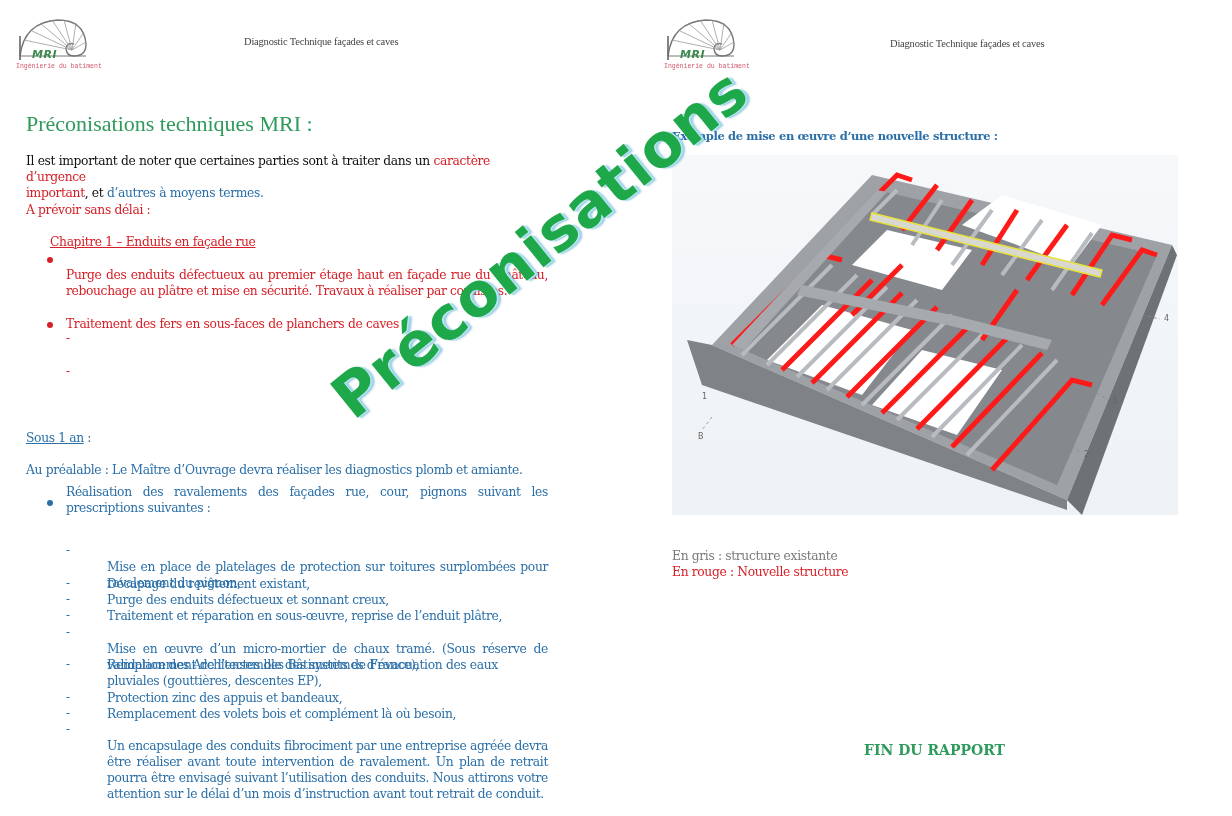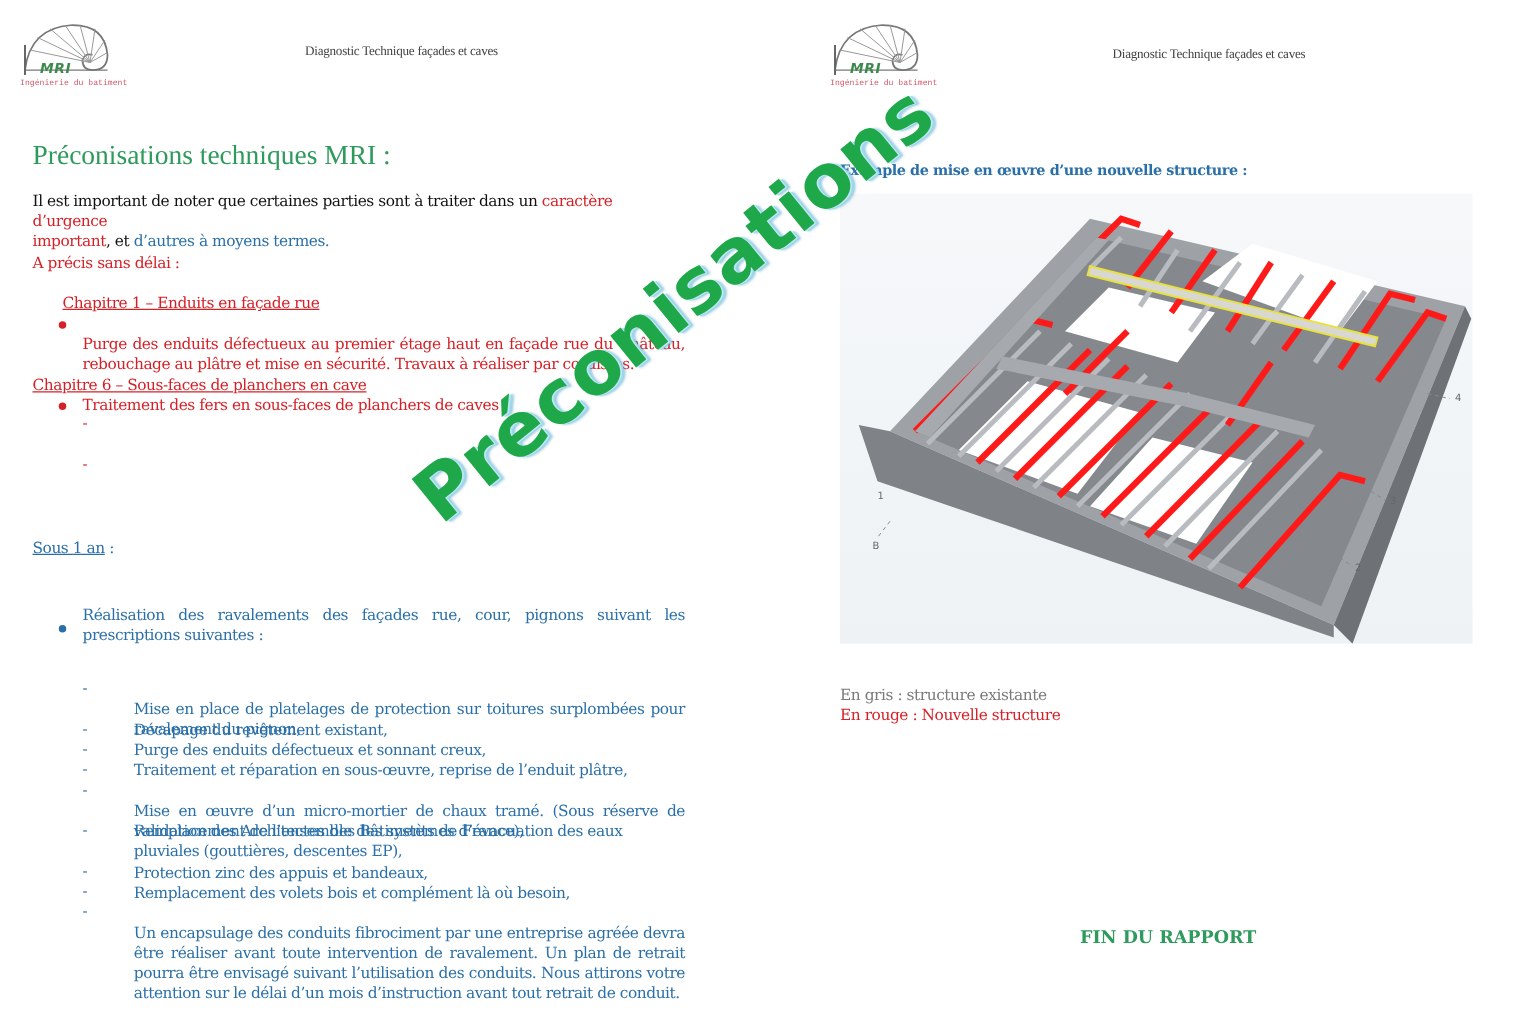--- a/index.html
+++ b/index.html
@@ -68,34 +68,34 @@
   </div>
   <div class="header-title" style="left:244px;top:36px;">Diagnostic Technique façades et caves</div>
 
   <div class="h1">Préconisations techniques MRI :</div>
 
   <div class="t black" style="left:26px;top:153px;width:522px;">
     <span>Il est important de noter que certaines parties sont à traiter dans un </span><span class="red">caractère d’urgence</span><br>
     <span class="red">important</span><span>, et </span><span class="blue">d’autres à moyens termes.</span>
   </div>
 
-  <div class="t red" style="left:26px;top:202px;">A précis sans délai :</div>
+  <div class="t red" style="left:26px;top:202px;">A prévoir sans délai :</div>
 
   <div class="t red u" style="left:26px;top:234px;margin-left:24px;">Chapitre 1 – Enduits en façade rue</div>
   <span class="bullet red" style="left:47px;top:257px;"></span>
   <div class="t red justify" style="left:66px;top:251px;width:482px;">Purge des enduits défectueux au premier étage haut en façade rue du Château, rebouchage au plâtre et mise en sécurité. Travaux à réaliser par cordistes.</div>
 
-  <div class="t red u" style="left:26px;top:300px;">Chapitre 6 – Sous-faces de planchers en cave</div>
   <span class="bullet red" style="left:47px;top:322px;"></span>
   <div class="t red" style="left:66px;top:316px;">Traitement des fers en sous-faces de planchers de caves :</div>
   <span class="dash red" style="left:66px;top:331px;">-</span>
   <span class="dash red" style="left:66px;top:364px;">-</span>
 
   <div class="t blue" style="left:26px;top:430px;"><span class="u">Sous 1 an</span><span> :</span></div>
 
+  <div class="t blue" style="left:26px;top:462px;">Au préalable : Le Maître d’Ouvrage devra réaliser les diagnostics plomb et amiante.</div>
 
   <span class="bullet blue" style="left:47px;top:500px;"></span>
   <div class="t blue justify" style="left:66px;top:468px;width:482px;">Réalisation des ravalements des façades rue, cour, pignons suivant les prescriptions suivantes :</div>
 
   <div>
     <span class="dash blue" style="left:66px;top:543px;">-</span>
     <div class="t blue justify" style="left:107px;top:543px;width:441px;">Mise en place de platelages de protection sur toitures surplombées pour ravalement du pignon,</div>
     <span class="dash blue" style="left:66px;top:576px;">-</span>
     <div class="t blue" style="left:107px;top:576px;width:441px;">Décapage du revêtement existant,</div>
     <span class="dash blue" style="left:66px;top:592px;">-</span>

